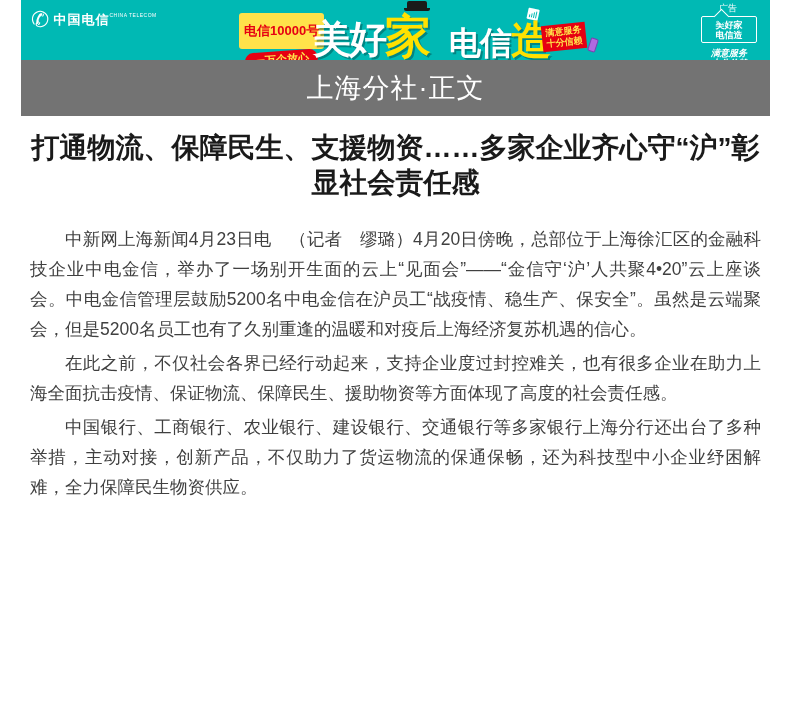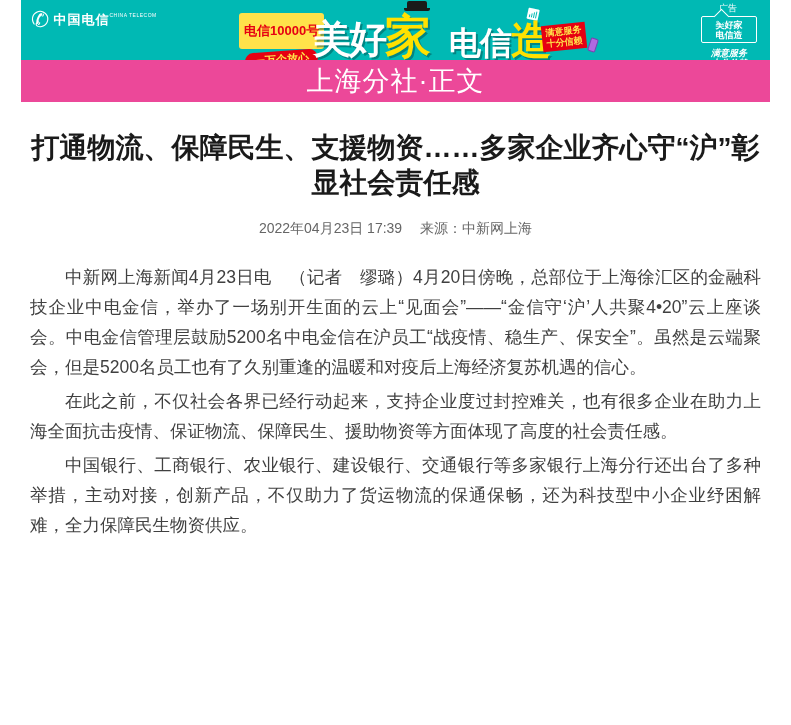--- a/index.html
+++ b/index.html
@@ -45,22 +45,22 @@
 
   .corner { position:absolute; right:6px; top:2px; width:70px; color:#fff; text-align:center; }
   .ad-label { font-size:9px; text-align:center; padding-right:2px; opacity:.95; }
   .house { position:relative; margin:1px auto 0; width:56px; padding:3px 2px 2px;
     border:1px solid #ffffff; border-radius:2px; font-size:9px; font-weight:bold; line-height:10px; }
   .house:before { content:""; position:absolute; left:14px; top:-6px; width:10px; height:10px;
     border-left:1px solid #fff; border-top:1px solid #fff; transform:rotate(45deg); background:#00b9b4; }
   .corner-stamp { margin-top:5px; font-size:9px; font-style:italic; font-weight:bold; line-height:10px; }
 
   
-  .section-bar { position:absolute; left:21px; top:60px; width:749px; height:42px;
-    background:#ec4899; color:#ffffff; display:flex; align-items:center; justify-content:center;
+  .section-bar { position:absolute; left:21px; top:60px; width:749px; height:56px;
+    background:#737373; color:#ffffff; display:flex; align-items:center; justify-content:center;
     font-size:27px; letter-spacing:1px; }
 
   
   .article { position:absolute; left:30px; top:130px; width:731px; }
   .title { text-align:center; font-size:28px; font-weight:bold; color:#1a1a1a;
     line-height:35px; }
   .meta { text-align:center; font-size:14px; color:#666666; margin-top:20px; }
   .meta .src { margin-left:14px; }
   .body { margin-top:24px; font-size:17.5px; color:#404040; line-height:30px;
     text-align:justify; }
@@ -121,24 +121,20 @@
 
     </div>
   </div>
 
   <div class="section-bar">
     <span>上海分社·正文</span>
   </div>
 
   <div class="article">
     <h1 class="title">打通物流、保障民生、支援物资……多家企业齐心守“沪”彰显社会责任感</h1>
-    <div class="meta">
-      <span>2022年04月23日 17:39</span>
-      <span class="src">来源：中新网上海</span>
-    </div>
     <div class="body">
       <p>中新网上海新闻4月23日电　（记者　缪璐）4月20日傍晚，总部位于上海徐汇区的金融科技企业中电金信，举办了一场别开生面的云上“见面会”——“金信守‘沪’人共聚4•20”云上座谈会。中电金信管理层鼓励5200名中电金信在沪员工“战疫情、稳生产、保安全”。虽然是云端聚会，但是5200名员工也有了久别重逢的温暖和对疫后上海经济复苏机遇的信心。</p>
       <p>在此之前，不仅社会各界已经行动起来，支持企业度过封控难关，也有很多企业在助力上海全面抗击疫情、保证物流、保障民生、援助物资等方面体现了高度的社会责任感。</p>
       <p>中国银行、工商银行、农业银行、建设银行、交通银行等多家银行上海分行还出台了多种举措，主动对接，创新产品，不仅助力了货运物流的保通保畅，还为科技型中小企业纾困解难，全力保障民生物资供应。</p>
 
     </div>
   </div>
 
 </div>
 

